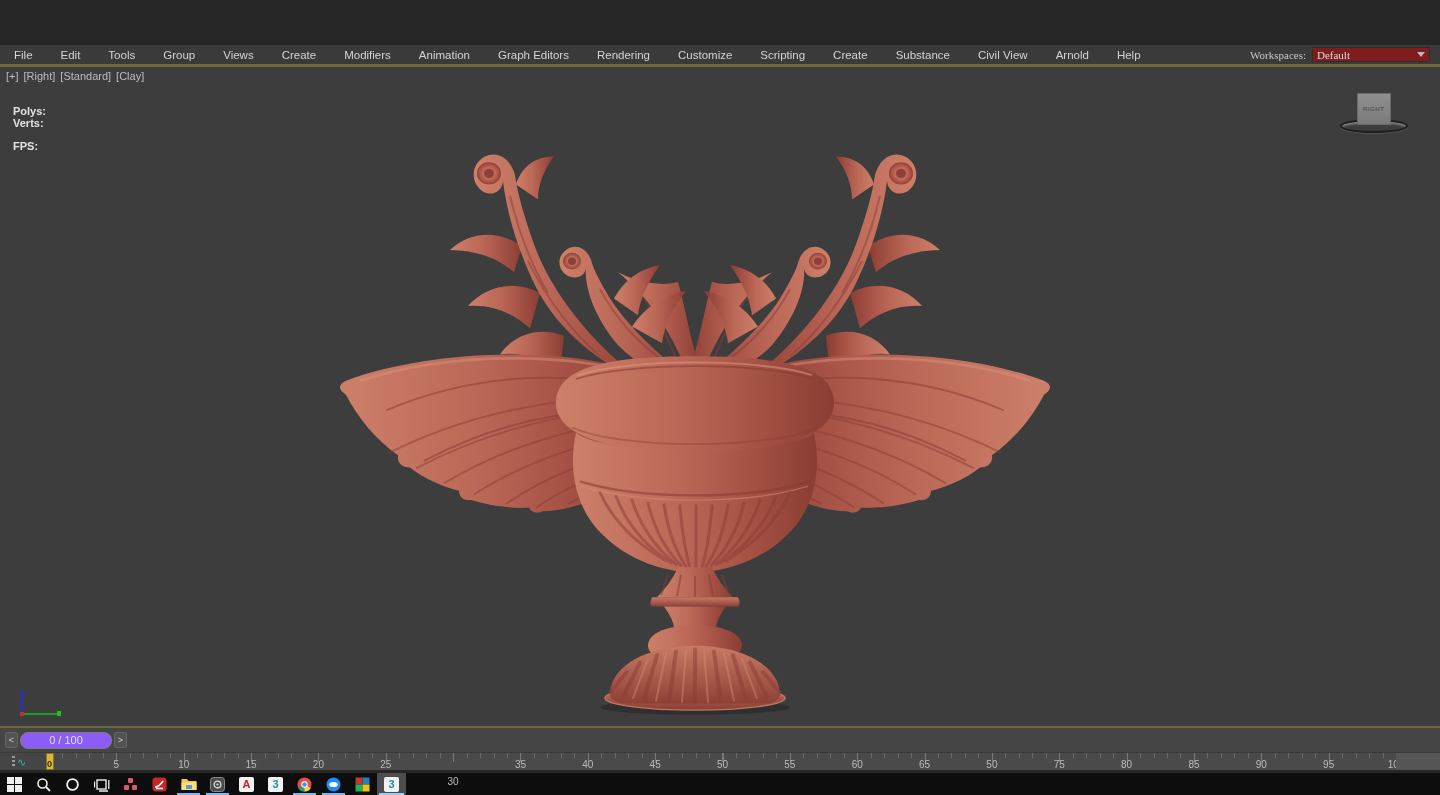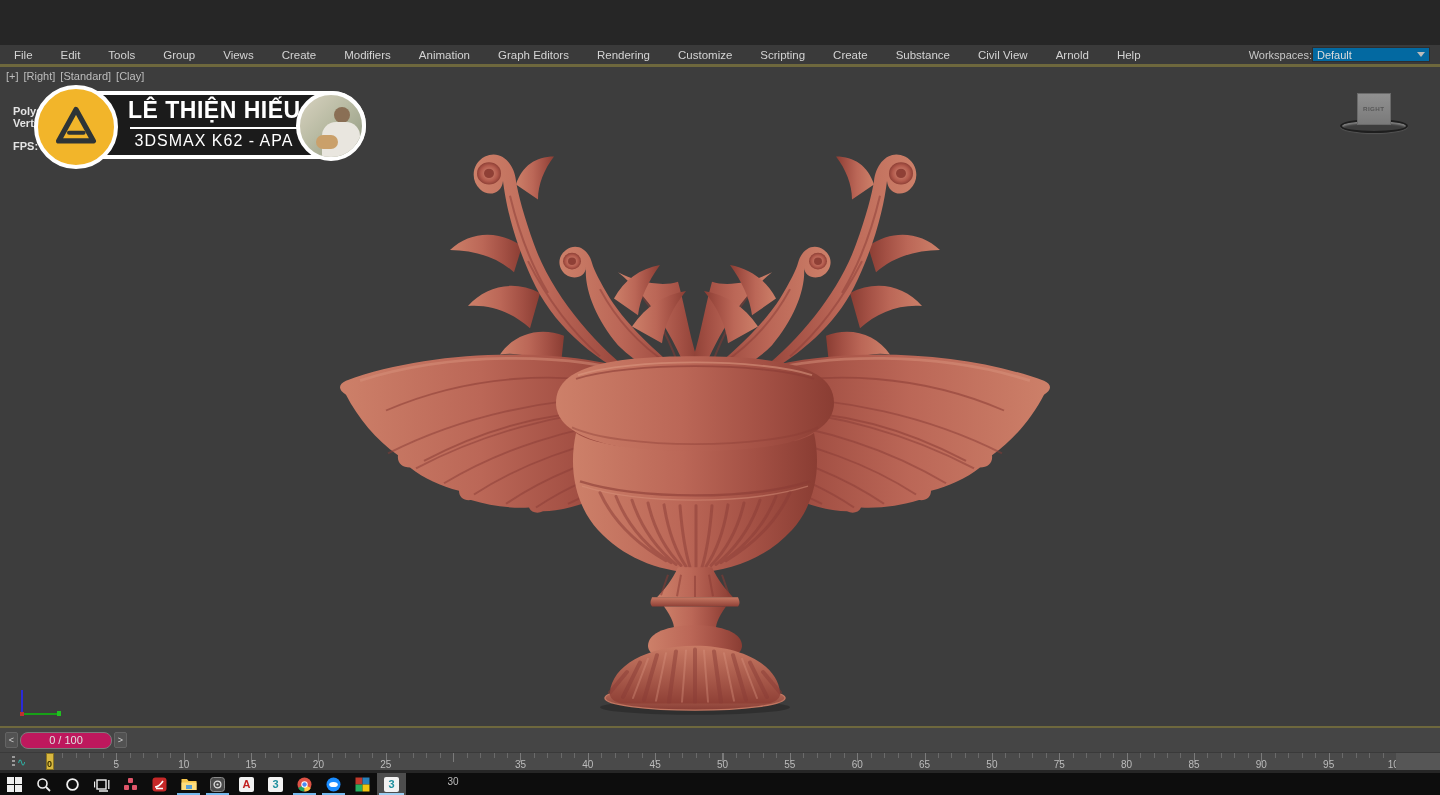--- a/index.html
+++ b/index.html
@@ -5,23 +5,23 @@
   * { margin:0; padding:0; box-sizing:border-box; }
   html,body { width:1440px; height:795px; overflow:hidden; background:#262626;
               font-family:"Liberation Sans", sans-serif; }
   body { display:flex; flex-direction:column; }
 
   
   .menu-bar { height:19px; background:#3a3a3a; display:flex; align-items:center;
               color:#d4d4d4; font-size:11.5px; flex:0 0 auto;margin-top:45px; }
   .menu-items { display:flex; height:100%; align-items:center; }
   .menu-item { padding:0 14px; height:100%; display:flex; align-items:center; cursor:default; }
-  .menu-right { margin-left:auto; display:flex; align-items:center; padding-right:10px; }
+  .menu-right { margin-left:auto; display:flex; align-items:center; gap:6px; padding-right:10px;font-family:Liberation Serif, serif; }
   .ws-label { color:#c8c8c8; font-size:11px; }
-  .ws-select { width:118px; height:15px; background:#0369a1; border:1px solid #2e2e2e;
+  .ws-select { width:118px; height:15px; background:#7f1d1d; border:1px solid #2e2e2e;
                color:#dddddd; font-size:11px; display:flex; align-items:center;
                padding:0 4px; justify-content:space-between; }
   .ws-caret { width:0; height:0; border-left:4px solid transparent; border-right:4px solid transparent;
               border-top:5px solid #bbbbbb; }
   .accent-line { height:3px; background:#6e683d; flex:0 0 auto; }
 
   
   .viewport { flex:1 1 auto; position:relative; background:#3d3d3d; overflow:hidden; }
   .vp-label-row { position:absolute; left:6px; top:3px; display:flex; gap:5px;
                   color:#bdbdbd; font-size:11px; z-index:5; }
@@ -67,21 +67,21 @@
   .axis .z { position:absolute; left:3px; top:0; width:2px; height:24px; background:#2a2ad8; }
   .axis .y { position:absolute; left:3px; top:23px; width:38px; height:2px; background:#17a017; }
   .axis .o { position:absolute; left:2px; top:22px; width:4px; height:4px; background:#c03030; }
   .axis .ytip { position:absolute; left:39px; top:21px; width:4px; height:5px; background:#22c022; }
 
   
   .slider-row { height:24px; background:#454545; display:flex; align-items:center;
                 flex:0 0 auto; padding-left:5px; position:relative; }
   .tl-btn { width:13px; height:16px; background:#525252; border:1px solid #646464; border-radius:2px;
             color:#cfcfcf; font-size:9px; display:flex; align-items:center; justify-content:center; }
-  .tl-handle { width:92px; height:17px; background:#be185d; border:1px solid #7c7c7c; border-radius:8px;
+  .tl-handle { width:92px; height:17px; background:#8b5cf6; border:1px solid #7c7c7c; border-radius:8px;
                margin:0 2px; color:#e0e0e0; font-size:11px; display:flex; align-items:center;
                justify-content:center; }
   .ruler-row { height:18px; background:#4a4a4a; position:relative; flex:0 0 auto;
                border-top:1px solid #3a3a3a; }
   .curve-btn { position:absolute; left:0; top:0; width:46px; height:100%; background:#454545;
                display:flex; align-items:center; padding-left:12px; gap:2px; }
   .curve-dots { width:3px; height:11px;
                 background:repeating-linear-gradient(#9a9a9a 0 2px, transparent 2px 4px); }
   .curve-wave { color:#2fb3a6; font-size:11px; line-height:10px; }
   .ruler-scale { position:absolute; left:49px; right:44px; top:0; bottom:0;
@@ -255,39 +255,20 @@
 
     <ellipse cx="695" cy="698" rx="90" ry="13" fill="url(#gbV)" stroke="#c97a64" stroke-width="1.5" opacity=".95"></ellipse>
     <path d="M610 692 C612 664 646 642 695 642 C744 642 778 664 780 692 C781 699 775 703 766 704
              L624 704 C615 703 609 699 610 692 Z" fill="url(#gbV)"></path>
     <path d="M695 646 L695 702 M676 648 L669 702 M657 652 L644 700 M640 660 L623 697 M627 670 L610 692
              M714 648 L721 702 M733 652 L746 700 M750 660 L767 697 M763 670 L780 692" stroke="#8a3c35" stroke-width="4" stroke-linecap="round" fill="none" opacity=".5"></path>
     <path d="M686 647 L682 702 M666 650 L656 701 M648 656 L633 698 M704 647 L708 702 M724 650 L734 701
              M742 656 L757 698" stroke="#d8917c" stroke-width="2" stroke-linecap="round" fill="none" opacity=".4"></path>
   </svg>
 
-  <div class="badge">
-    <div class="badge-pill"></div>
-    <div class="badge-logo">
-      <svg width="58" height="58" viewBox="0 0 100 100">
-        <path d="M50 20 L80 74 L20 74 Z" fill="none" stroke="#2e3436" stroke-width="9" stroke-linejoin="round"></path>
-        <path d="M38 60 L63 60" stroke="#2e3436" stroke-width="7" stroke-linecap="round"></path>
-      </svg>
-    </div>
-    <div class="badge-text">
-      <div class="badge-name">LÊ THIỆN HIẾU</div>
-      <div class="badge-divider"></div>
-      <div class="badge-sub">3DSMAX K62 - APA</div>
-    </div>
-    <div class="badge-avatar">
-      <div class="avatar-head"></div>
-        <div class="avatar-body"></div>
-        <div class="avatar-arm"></div>
-    </div>
-  </div>
 
   <div class="viewcube">
     <div class="cube-ring"></div>
     <div class="cube-face">
       <span>RIGHT</span>
     </div>
   </div>
 
   <div class="axis">
     <div class="z"></div>

